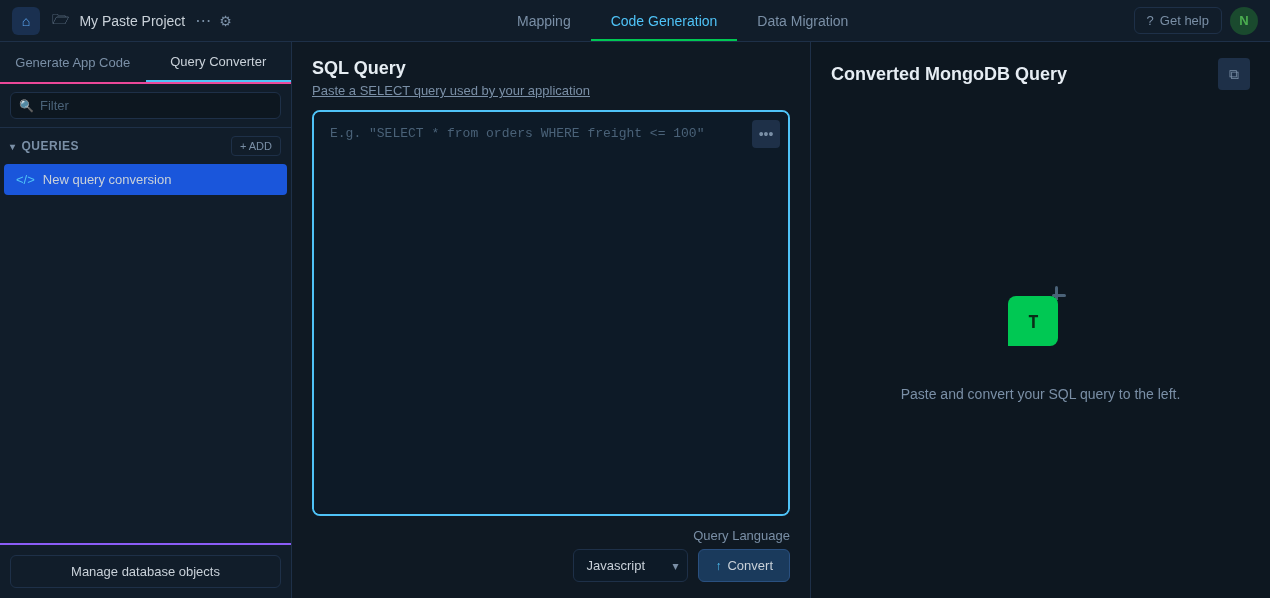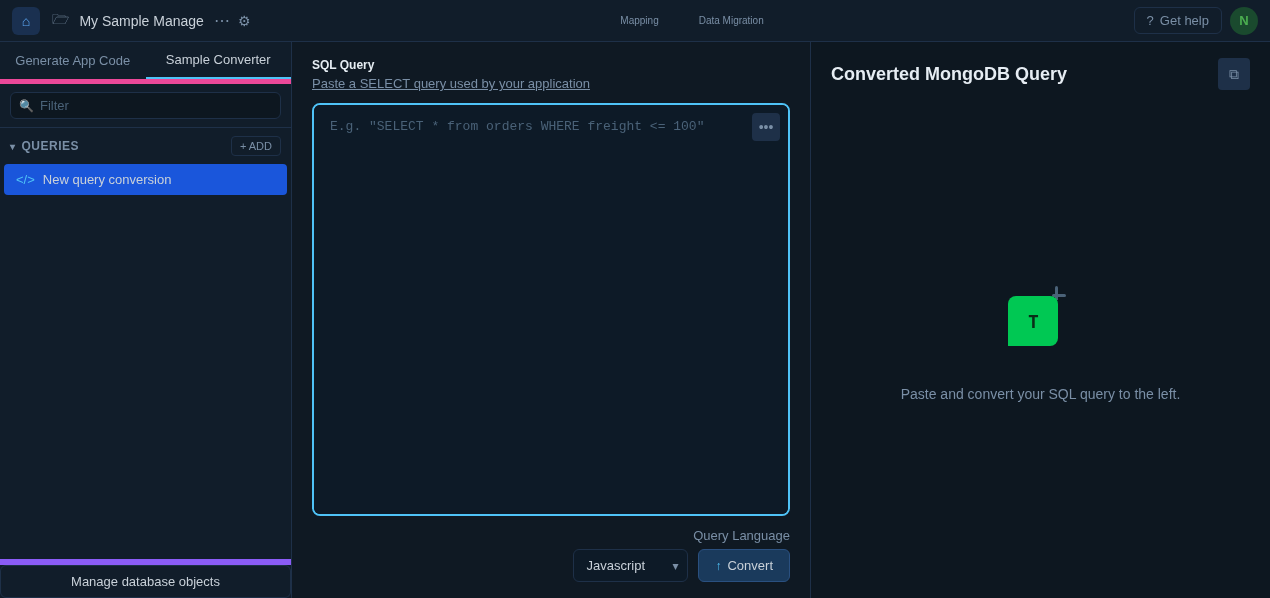--- a/index.html
+++ b/index.html
@@ -62,21 +62,21 @@
       gap: 0;
       margin: 0 auto;
       height: 100%;
     }
     .nav-tab {
       padding: 4px 20px;
       height: 100%;
       display: flex;
       align-items: center;
       color: #7a8fa6;
-      font-size: 10px;
+      font-size: 14px;
       cursor: pointer;
       position: relative;
     }
     .nav-tab.active {
       color: #4fc3f7;
     }
     .nav-tab.active::after {
       content: '';
       position: absolute;
       bottom: 0;
@@ -123,21 +123,21 @@
     .sidebar {
       width: 292px;
       background: #111d2a;
       border-right: 1px solid #1e3048;
       display: flex;
       flex-direction: column;
       flex-shrink: 0;
     }
     .sidebar-tabs {
       display: flex;
-      border-bottom: 5px solid #ec4899;
+      border-bottom: 2px solid #ec4899;
       height: 42px;
     }
     .sidebar-tab {
       flex: 1;
       display: flex;
       align-items: center;
       justify-content: center;
       font-size: 13px;
       color: #7a8fa6;
       cursor: pointer;
@@ -220,21 +220,22 @@
     .sidebar-item.active {
       background: #1a56db;
       border-radius: 4px;
       margin: 0 4px;
     }
     .sidebar-item-icon {
       color: #4fc3f7;
       font-size: 13px;
     }
     .sidebar-bottom {
-      border-top: 6px solid #8b5cf6;
+      padding: 10px;
+      border-top: 2px solid #8b5cf6;
     }
     .manage-btn {
       width: 100%;
       padding: 8px 12px;
       background: transparent;
       border: 1px solid #1e3048;
       border-radius: 6px;
       color: #c9d1d9;
       font-size: 13px;
       cursor: pointer;
@@ -243,21 +244,21 @@
 
     
     .center-panel {
       flex: 1;
       padding: 16px 20px;
       display: flex;
       flex-direction: column;
       overflow: hidden;
     }
     .panel-title {
-      font-size: 12px;
+      font-size: 18px;
       font-weight: 600;
       color: #e6edf3;
       margin-bottom: 4px;
     }
     .panel-subtitle {
       font-size: 13px;
       color: #7a8fa6;
       margin-bottom: 12px;
       text-decoration: underline;
     }
@@ -418,27 +419,30 @@
     }
   </style>
 </head>
 <body>
 
 <div class="top-nav">
   <div class="home-btn">
     <span>⌂</span>
   </div>
   <span class="project-icon">🗁</span>
-  <span class="project-name">My Sample Manage</span>
+  <span class="project-name">My Paste Project</span>
   <span class="nav-dots">⋯</span>
   <span class="nav-gear">⚙</span>
 
   <div class="nav-center-tabs">
     <div class="nav-tab">
       <span>Mapping</span>
+    </div>
+    <div class="nav-tab active">
+      <span>Code Generation</span>
     </div>
     <div class="nav-tab">
       <span>Data Migration</span>
     </div>
   </div>
 
   <div class="nav-right">
     <button class="help-btn">
       <span>?</span>
       <span>Get help</span>
@@ -450,21 +454,21 @@
 </div>
 
 <div class="main-content">
 
   <div class="sidebar">
     <div class="sidebar-tabs">
       <div class="sidebar-tab">
         <span>Generate App Code</span>
       </div>
       <div class="sidebar-tab active">
-        <span>Sample Converter</span>
+        <span>Query Converter</span>
       </div>
     </div>
 
     <div class="sidebar-search">
       <div class="search-wrapper">
         <span class="search-icon-el">🔍</span>
         <input class="search-input" type="text" placeholder="Filter" style="">
       </div>
     </div>
 

